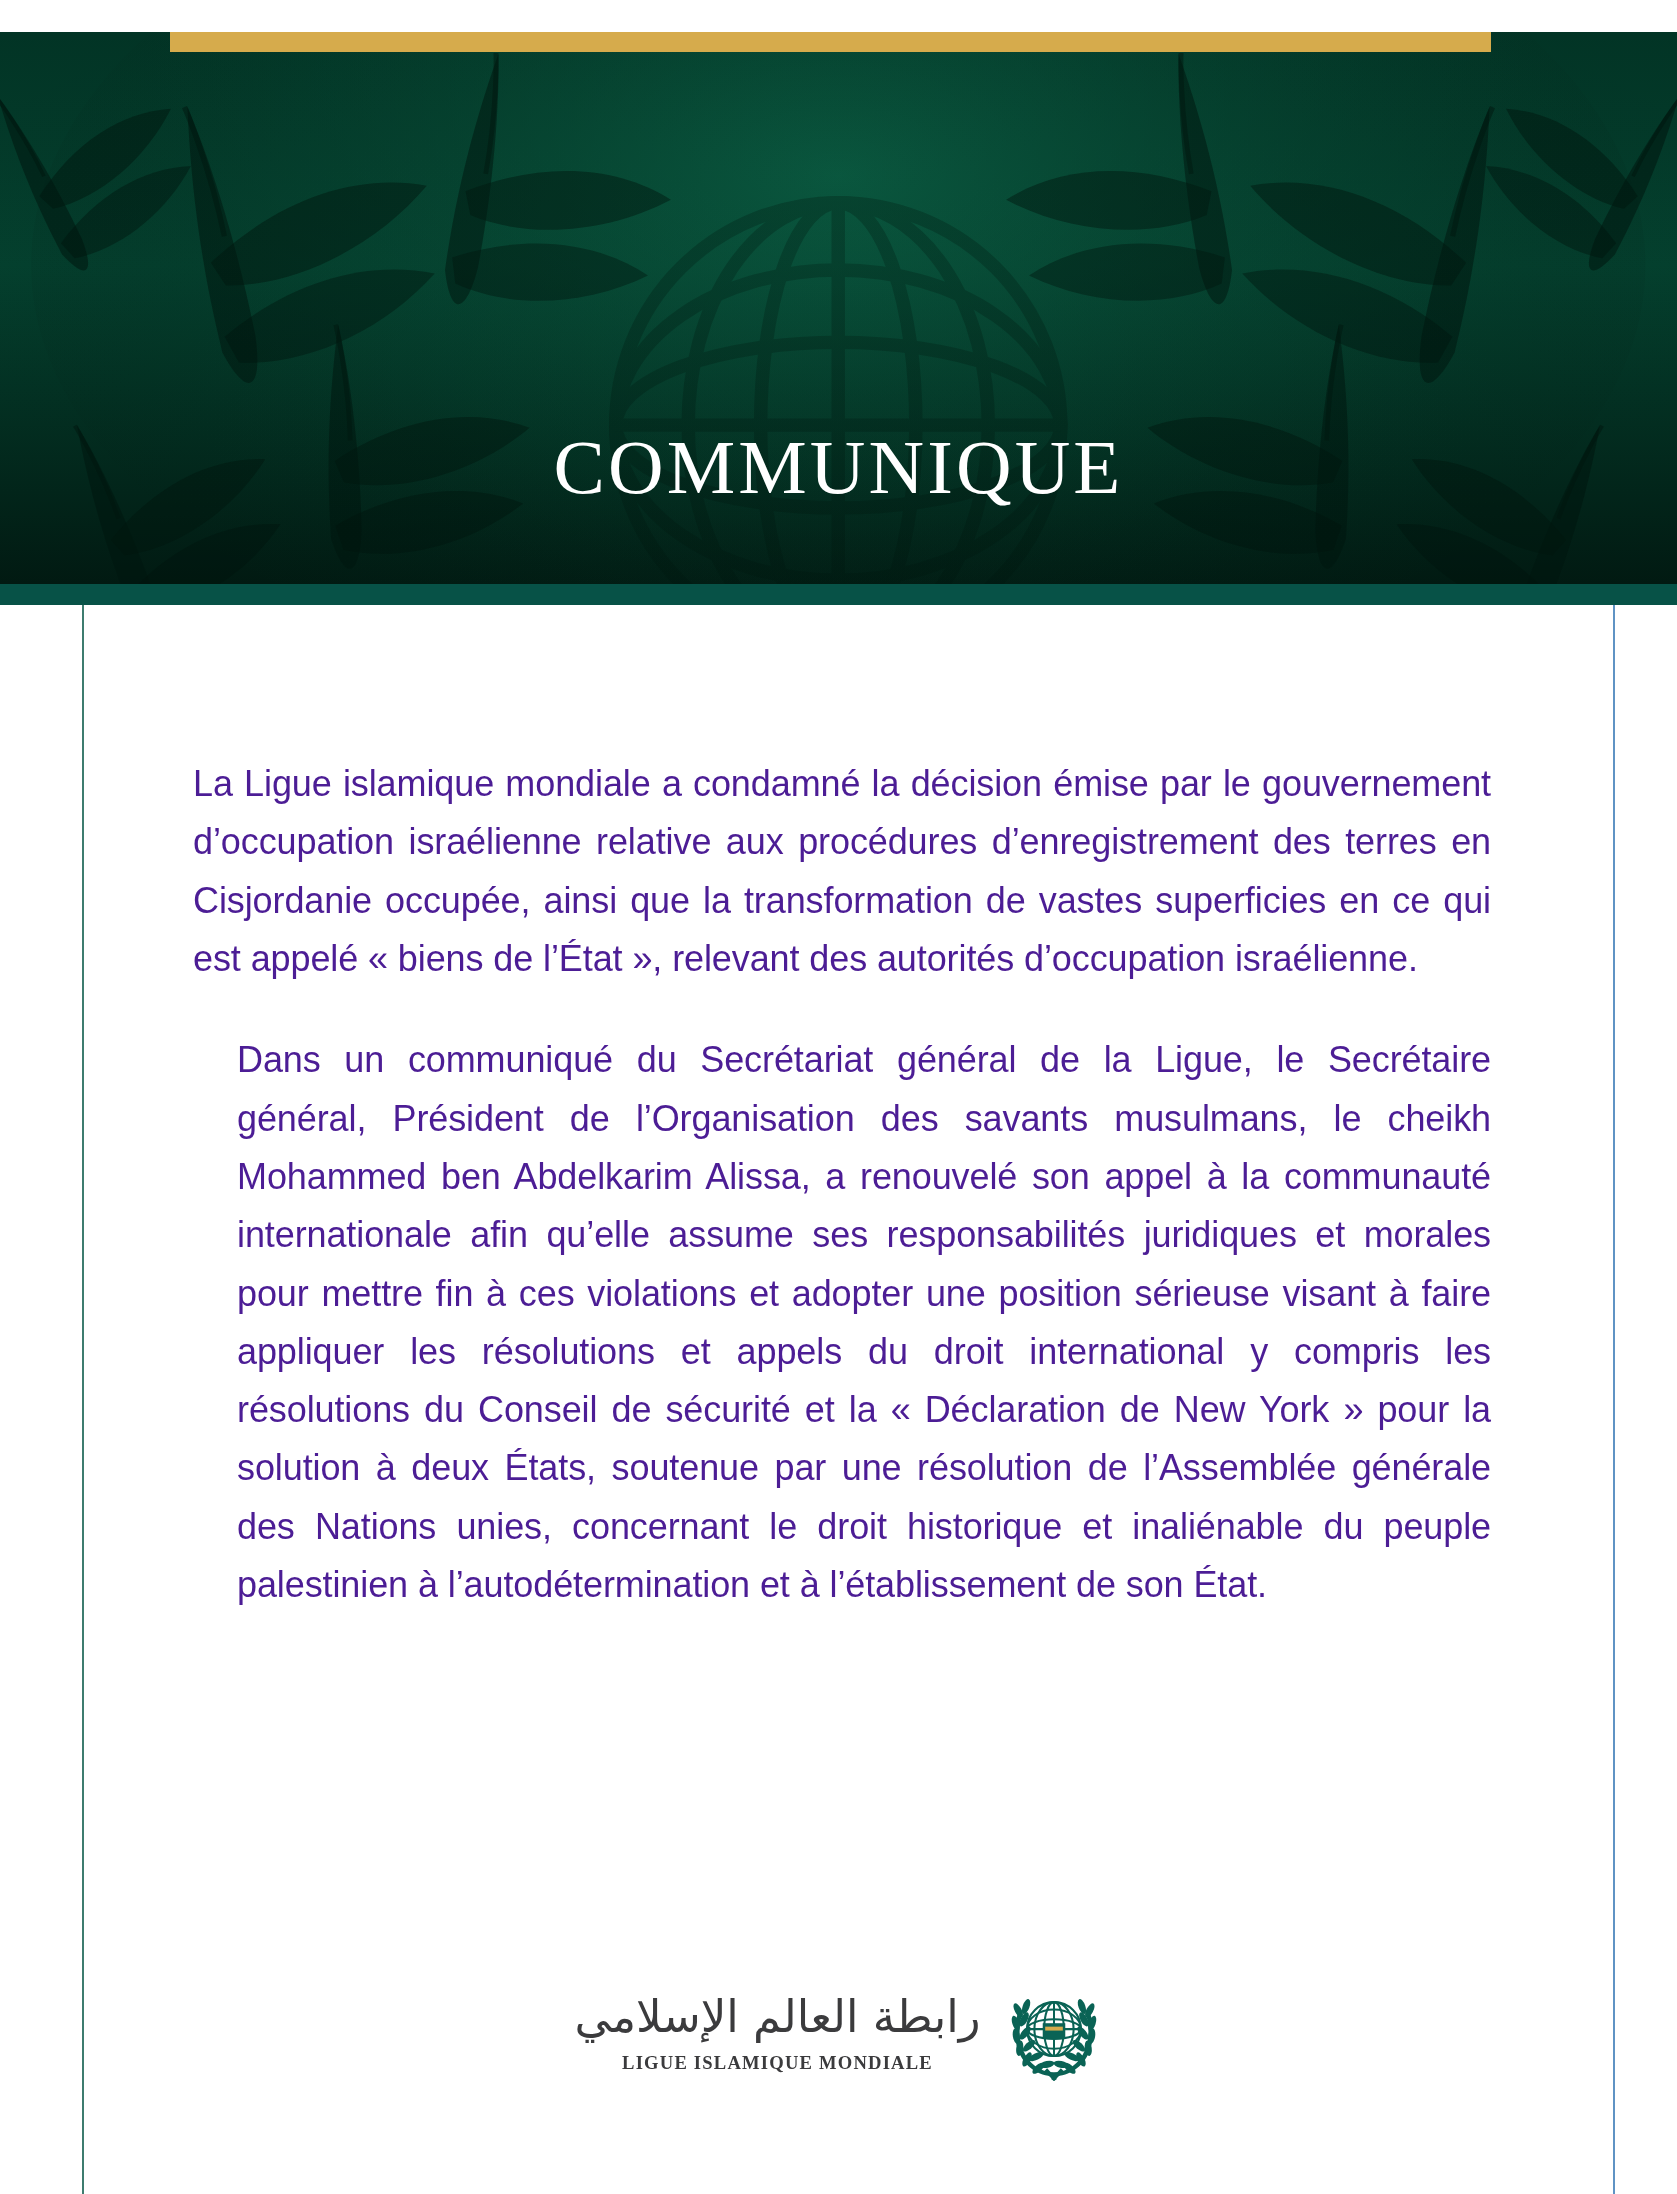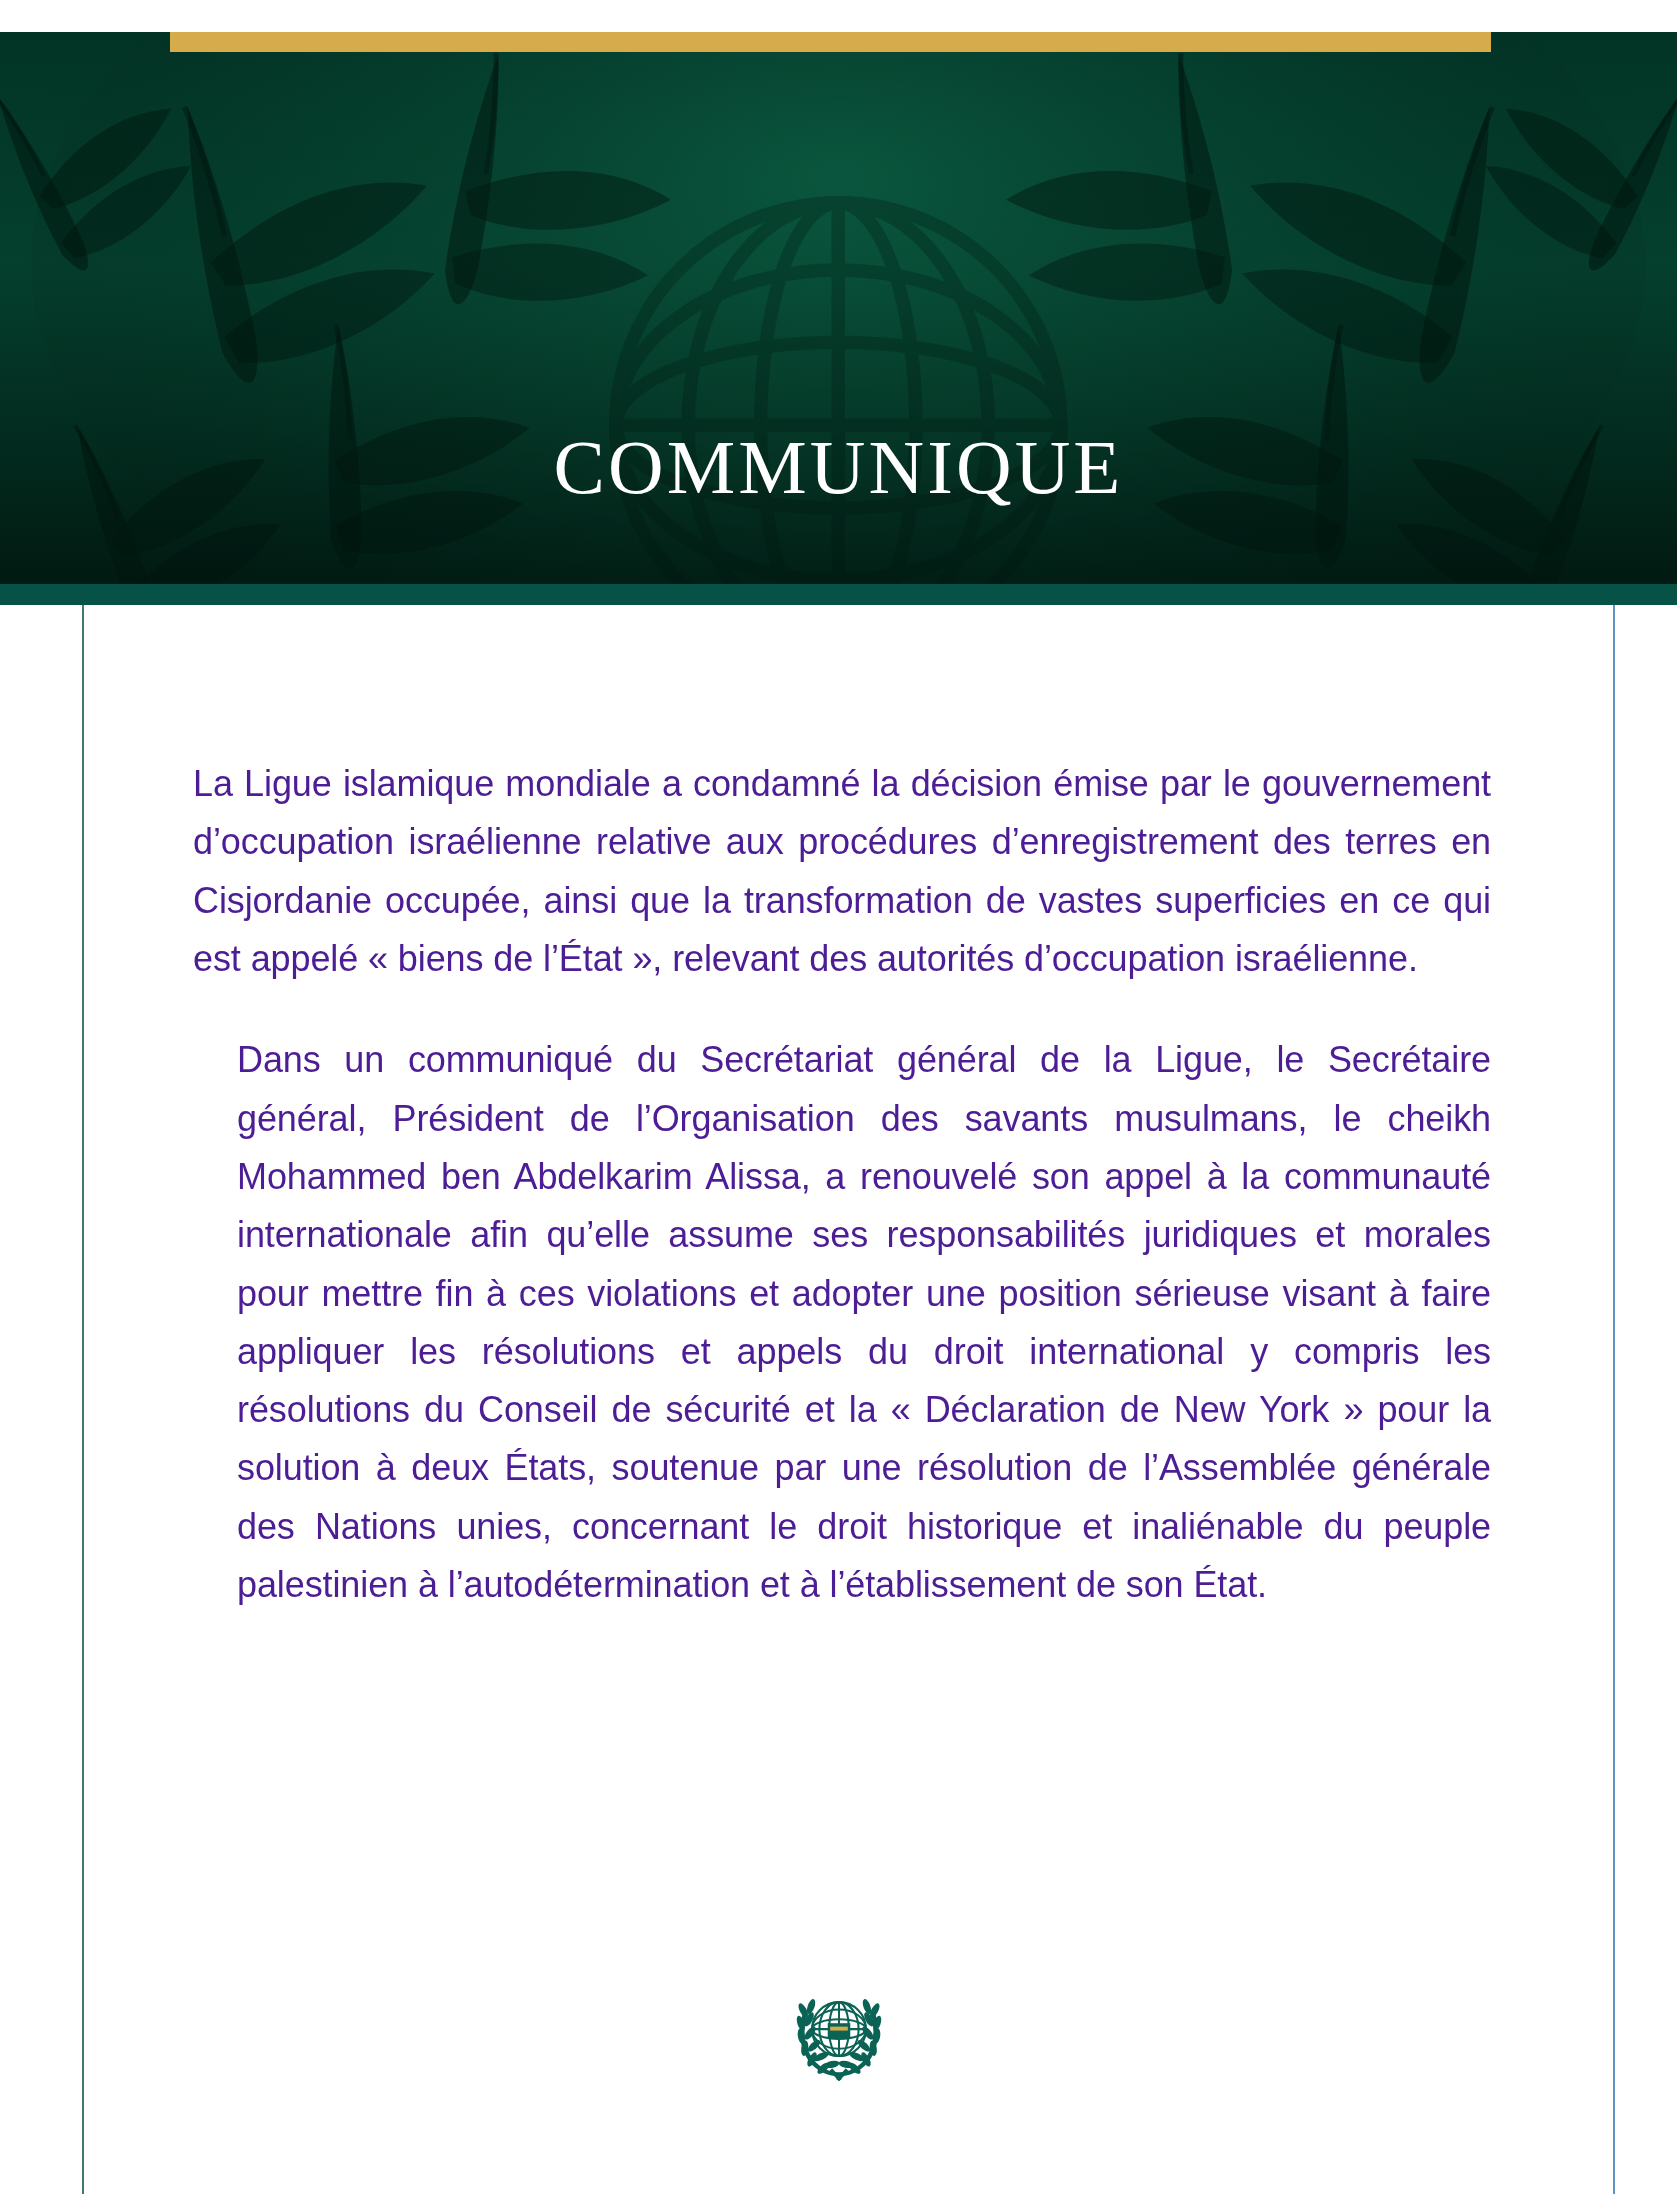--- a/index.html
+++ b/index.html
@@ -190,20 +190,24 @@
 <div class="page-body"></div>
 <div class="rule-left"></div>
 <div class="rule-right"></div>
 
 <div class="content">
   <p class="para">La Ligue islamique mondiale a condamné la décision émise par le gouvernement d’occupation israélienne relative aux procédures d’enregistrement des terres en Cisjordanie occupée, ainsi que la transformation de vastes superficies en ce qui est appelé « biens de l’État », relevant des autorités d’occupation israélienne.</p>
   <p class="para">Dans un communiqué du Secrétariat général de la Ligue, le Secrétaire général, Président de l’Organisation des savants musulmans, le cheikh Mohammed ben Abdelkarim Alissa, a renouvelé son appel à la communauté internationale afin qu’elle assume ses responsabilités juridiques et morales pour mettre fin à ces violations et adopter une position sérieuse visant à faire appliquer les résolutions et appels du droit international y compris les résolutions du Conseil de sécurité et la « Déclaration de New York » pour la solution à deux États, soutenue par une résolution de l’Assemblée générale des Nations unies, concernant le droit historique et inaliénable du peuple palestinien à l’autodétermination et à l’établissement de son État.</p>
 </div>
 
 <div class="logo-block">
+  <div class="logo-word">
+    <div class="logo-arabic">رابطة العالم الإسلامي</div>
+    <div class="logo-latin">LIGUE ISLAMIQUE MONDIALE</div>
+  </div>
 
   <svg class="logo-emblem" viewBox="0 0 200 200">
 
     <g fill="#0a6355">
       <g id="wreath-half">
         <path d="M100,186 C68,186 40,166 28,136 C18,112 18,84 26,58 L34,62 C28,86 28,112 37,133 C48,160 72,178 100,178 Z"></path>
         <g>
           <ellipse cx="27" cy="52" rx="7" ry="16" transform="rotate(-28 27 52)"></ellipse>
           <ellipse cx="43" cy="44" rx="7" ry="16" transform="rotate(20 43 44)"></ellipse>
           <ellipse cx="22" cy="78" rx="7" ry="16" transform="rotate(-18 22 78)"></ellipse>

